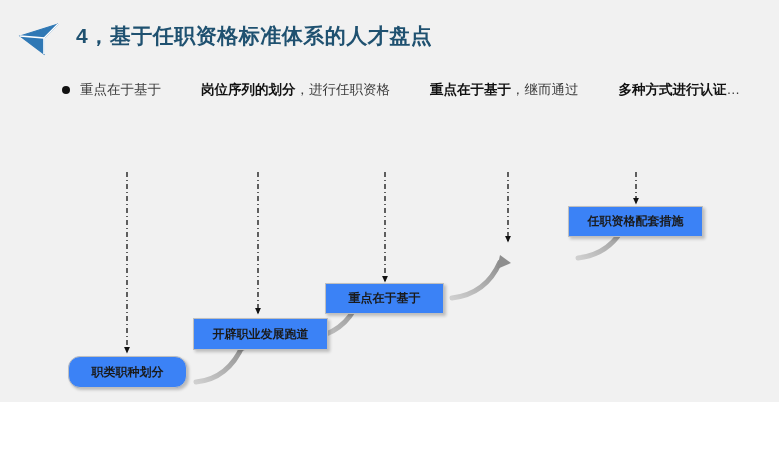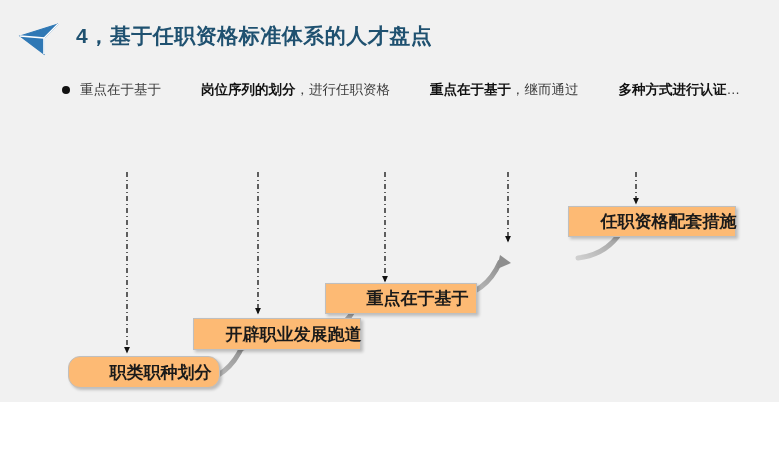--- a/index.html
+++ b/index.html
@@ -66,27 +66,26 @@
     line-height: 13px;
     -webkit-clip-path: polygon(0 0, calc(100% - 16px) 0, 100% 50%, calc(100% - 16px) 100%, 0 100%, 16px 50%);
     clip-path: polygon(0 0, calc(100% - 16px) 0, 100% 50%, calc(100% - 16px) 100%, 0 100%, 16px 50%);
   }
   .chev.dark { background: #2f78b5; color: #ffffff; }
   .chev.light { background: #aecbe8; color: #17324a; }
   .chev span { display: block; padding: 0 8px 0 14px; }
   
   .step-box {
     position: absolute;
-    background: #fdba74;
+    background: #3b82f6;
     border: 1px solid #bfbfbf;
     box-shadow: 2px 2px 3px rgba(0,0,0,0.22);
     display: flex; align-items: center; justify-content: center;
-    font-size: 17px; font-weight: bold; color: #1a1a1a;
+    font-size: 12px; font-weight: bold; color: #1a1a1a;
     white-space: nowrap;
-    padding-left: 33px;
   }
   #accent-block {
     position: absolute; left: 753px; top: 413px;
     width: 22px; height: 27px;
     background: #1a7bc0;
   }
 </style>
 </head>
 <body>
 

